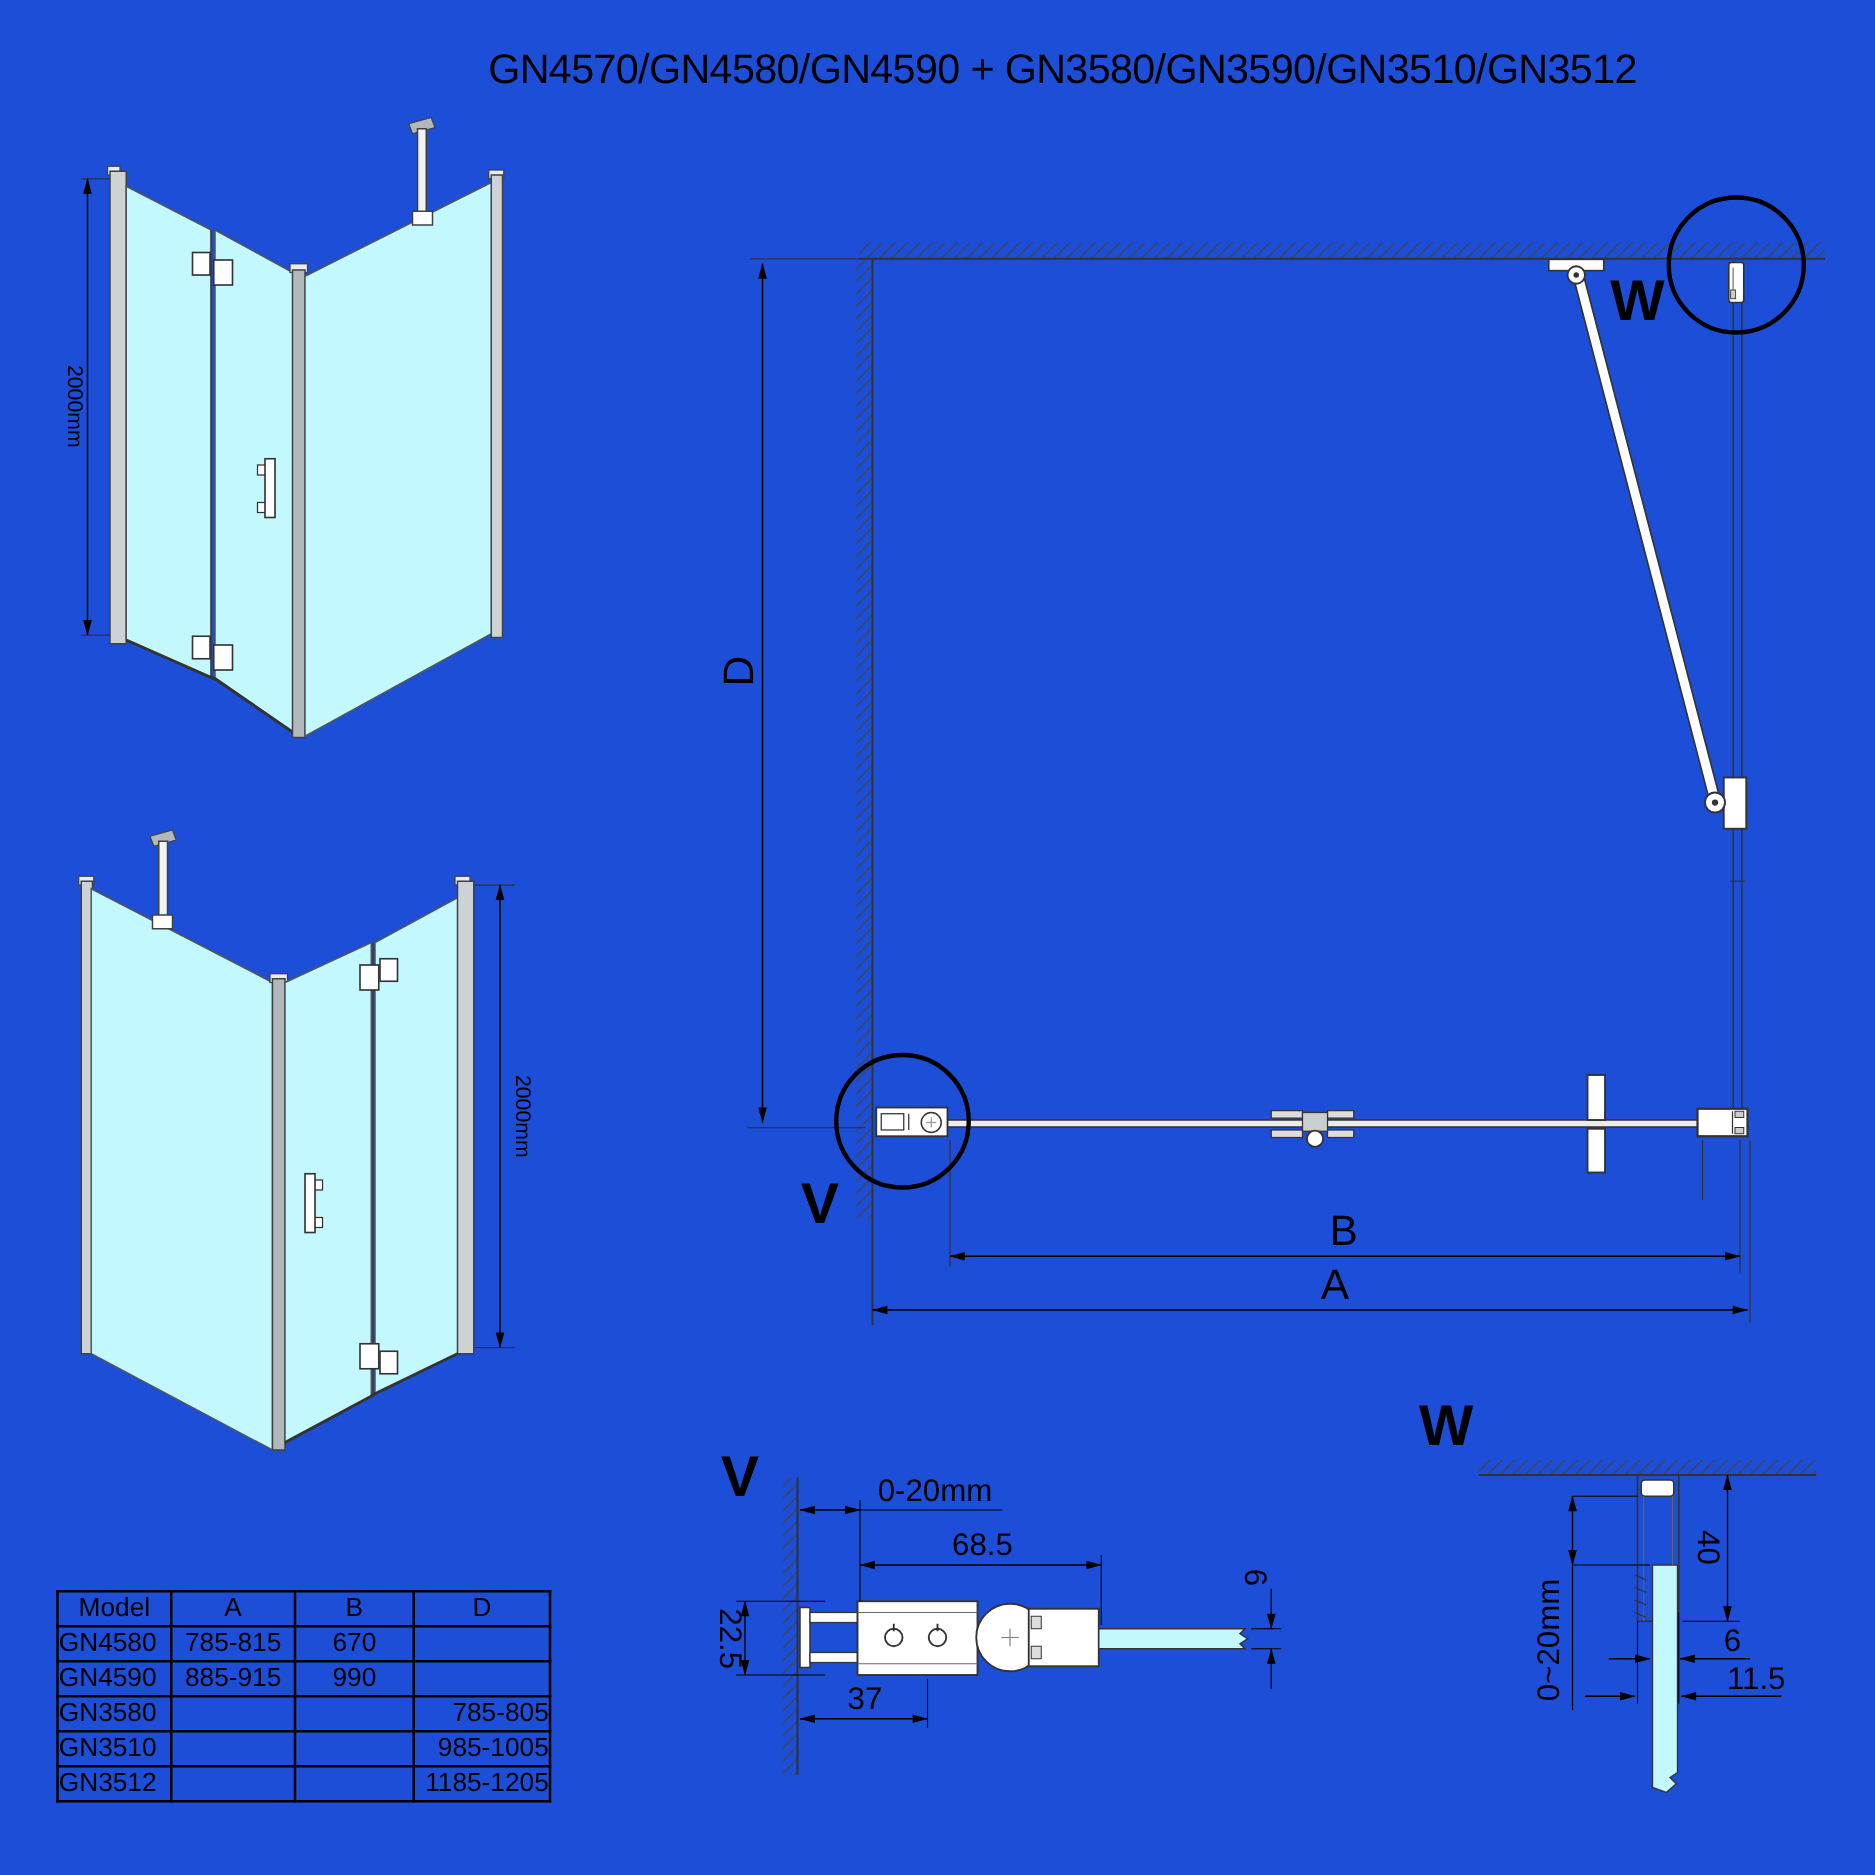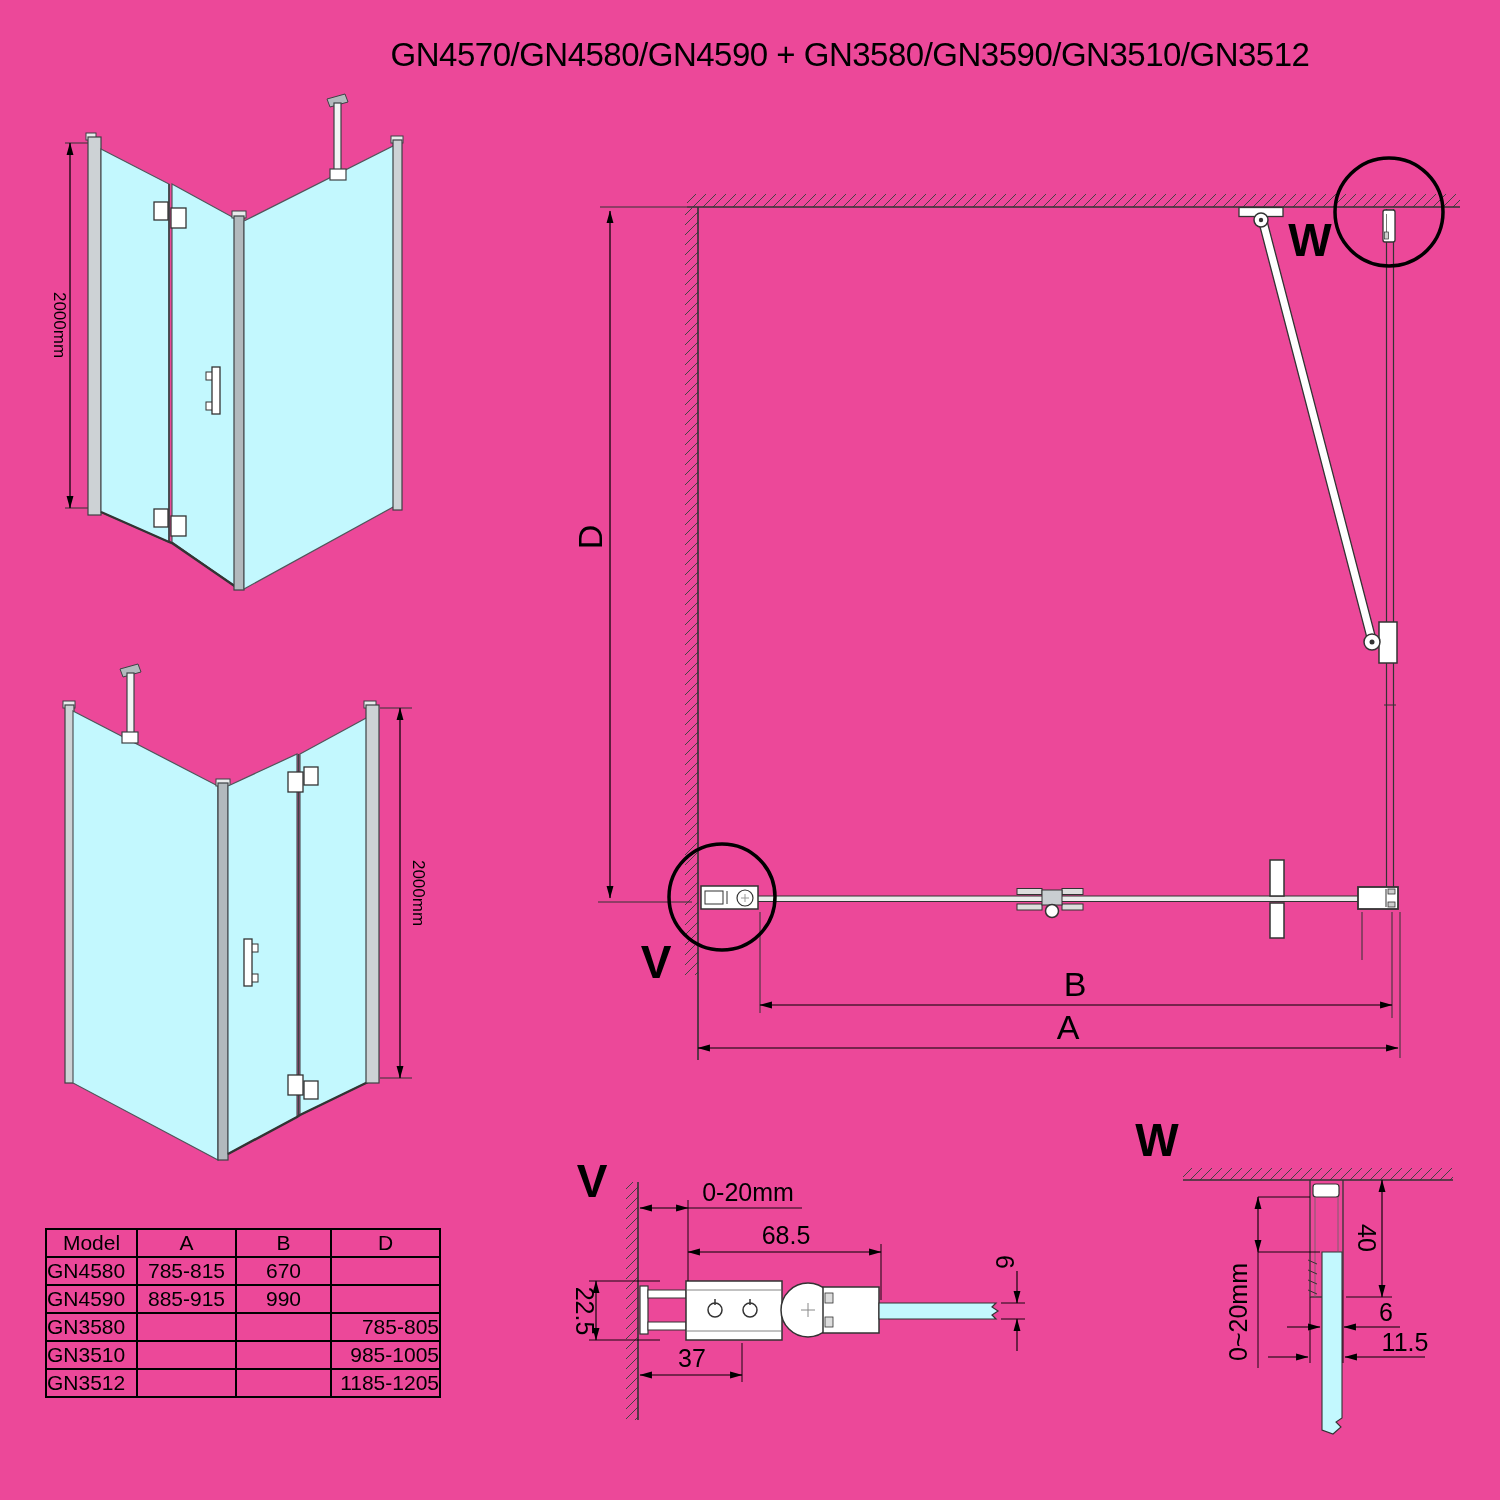--- a/index.html
+++ b/index.html
@@ -1,16 +1,16 @@
 <!DOCTYPE html>
 <html><head>
 <meta charset="utf-8">
 <style>
   html,body{margin:0;padding:0;background:#fff;}
-  .canvas{position:relative;width:1500px;height:1500px;background:#ec4899;overflow:hidden;
+  .canvas{position:relative;width:1500px;height:1500px;background:#1d4ed8;overflow:hidden;
           font-family:"Liberation Sans",sans-serif;color:#000;}
   .abs{position:absolute;}
   .title{top:36px;left:850px;transform:translateX(-50%);font-size:33px;letter-spacing:-0.5px;white-space:nowrap;}
   svg text{font-family:"Liberation Sans",sans-serif;fill:#000;}
   .dimtxt{font-size:25px;}
   .bigletter{font-size:34px;}
   .circletter{font-size:46px;font-weight:bold;}
   .isodim{font-size:17px;}
   table.models{border-collapse:collapse;table-layout:fixed;width:394px;}
   table.models th, table.models td{border:2px solid #000;height:26px;font-size:21px;font-weight:normal;
@@ -340,21 +340,21 @@
 
     <g>
       <line x1="210" y1="197" x2="210" y2="263" stroke="#000" stroke-width="0.9"></line>
       <line x1="243" y1="190" x2="243" y2="263" stroke="#000" stroke-width="0.9"></line>
       <line x1="168" y1="257" x2="208" y2="257" stroke="#000" stroke-width="1.1" marker-end="url(#arr-w)"></line>
       <line x1="325" y1="257" x2="245" y2="257" stroke="#000" stroke-width="1.1" marker-end="url(#arr-w)"></line>
       <text class="dimtxt" x="305" y="251" text-anchor="middle">11.5</text>
     </g>
   </svg>
 
-  <div class="abs" style="left:45px;top:1228px;">
+  <div class="abs" style="left:45px;top:1272px;">
     <table class="models">
       <colgroup>
           <col style="width:91px">
           <col style="width:99px">
           <col style="width:95px">
           <col style="width:109px">
         </colgroup>
       <thead>
         <tr>
           <th>Model</th>

